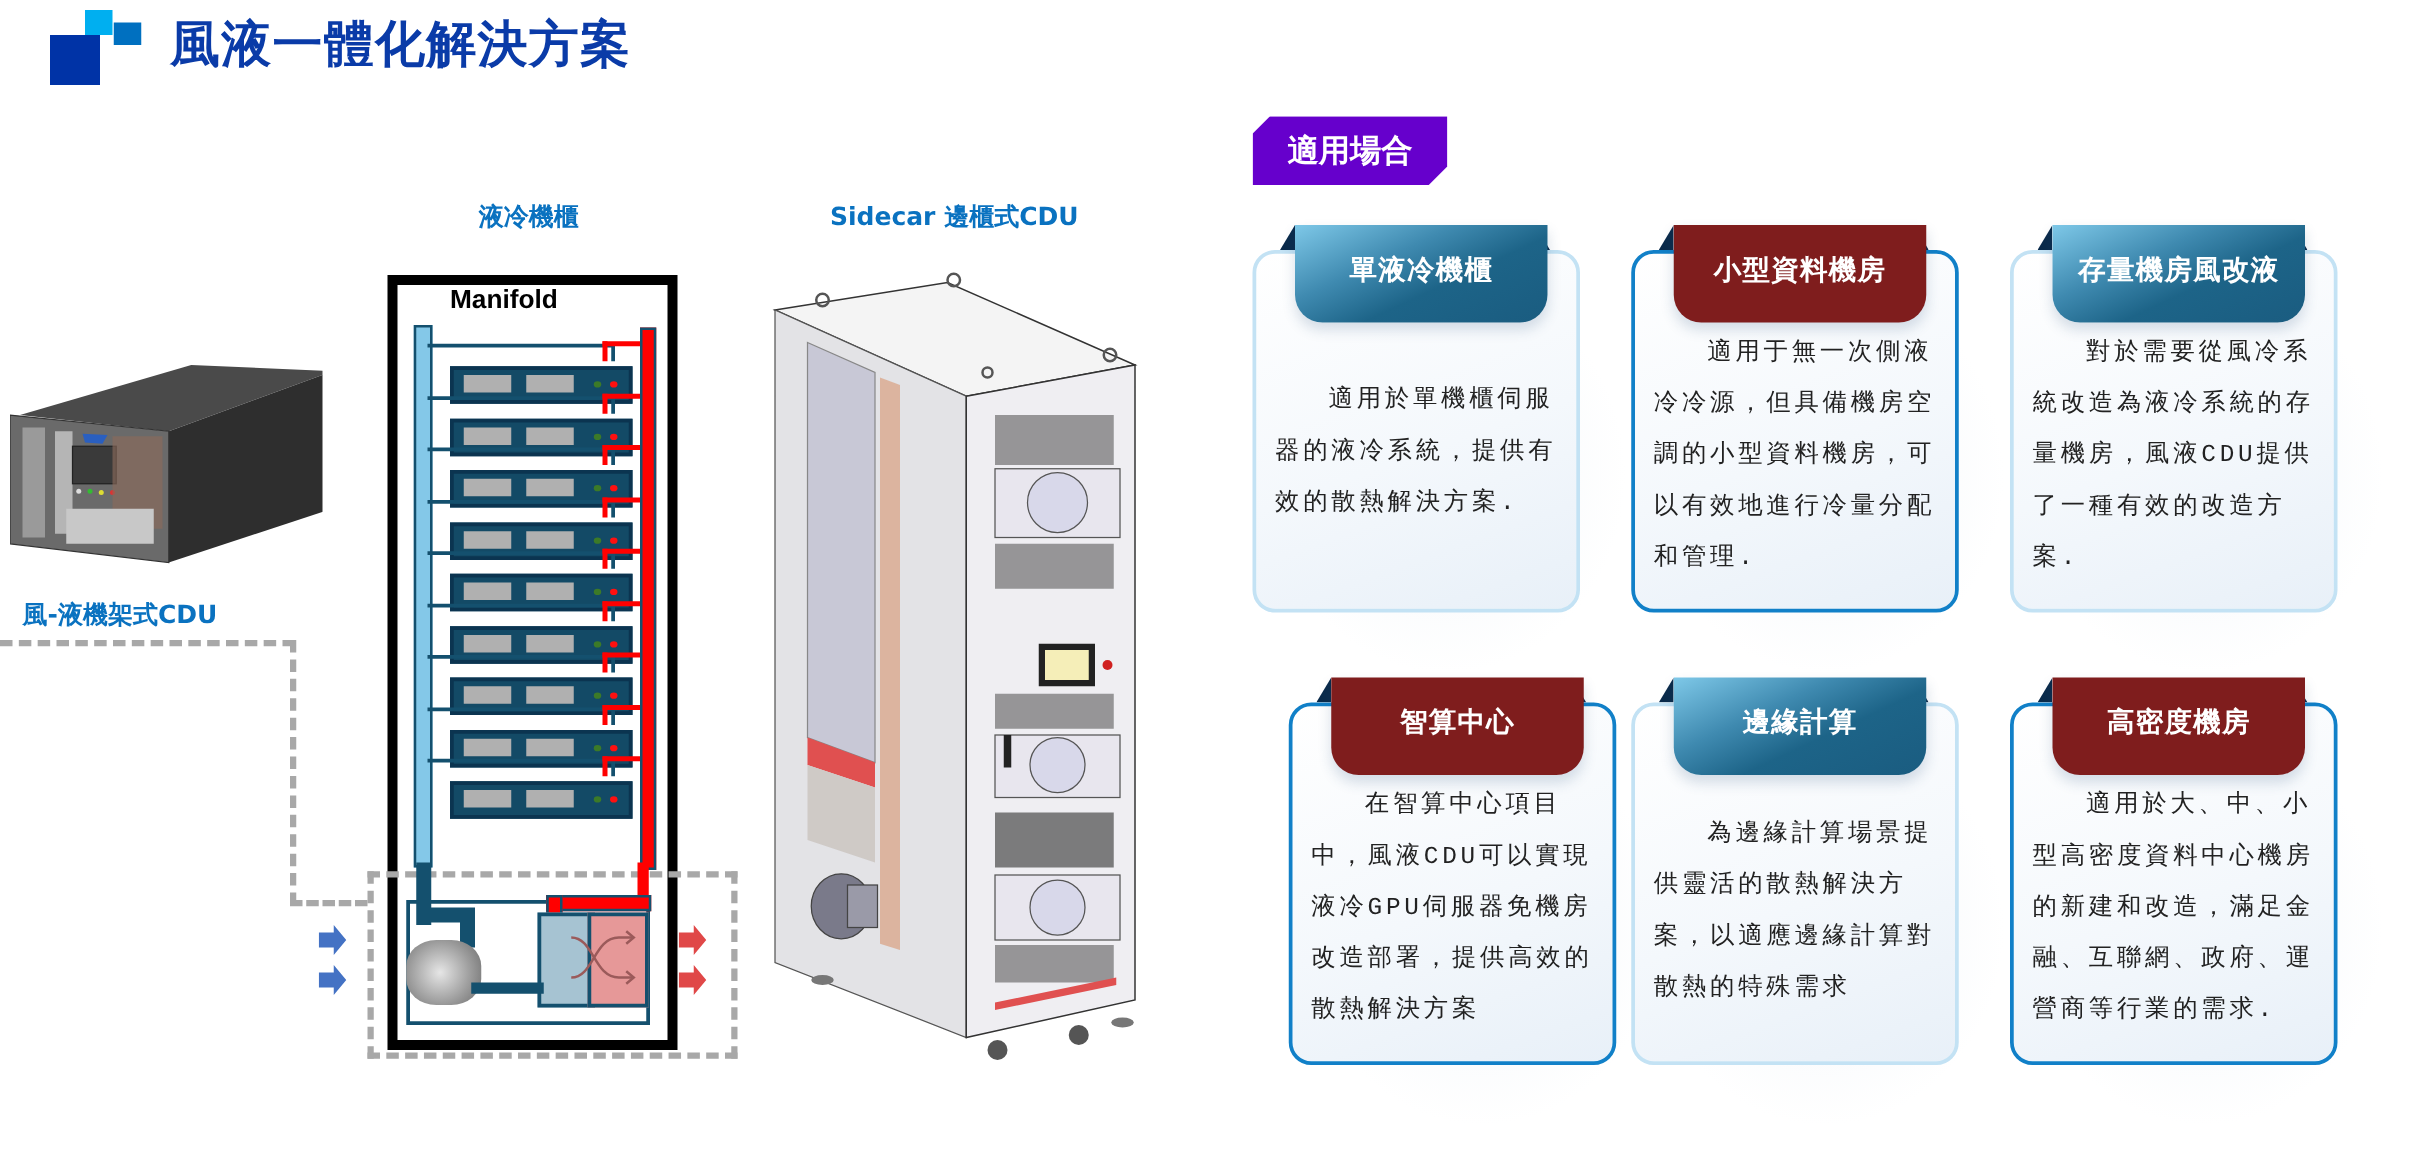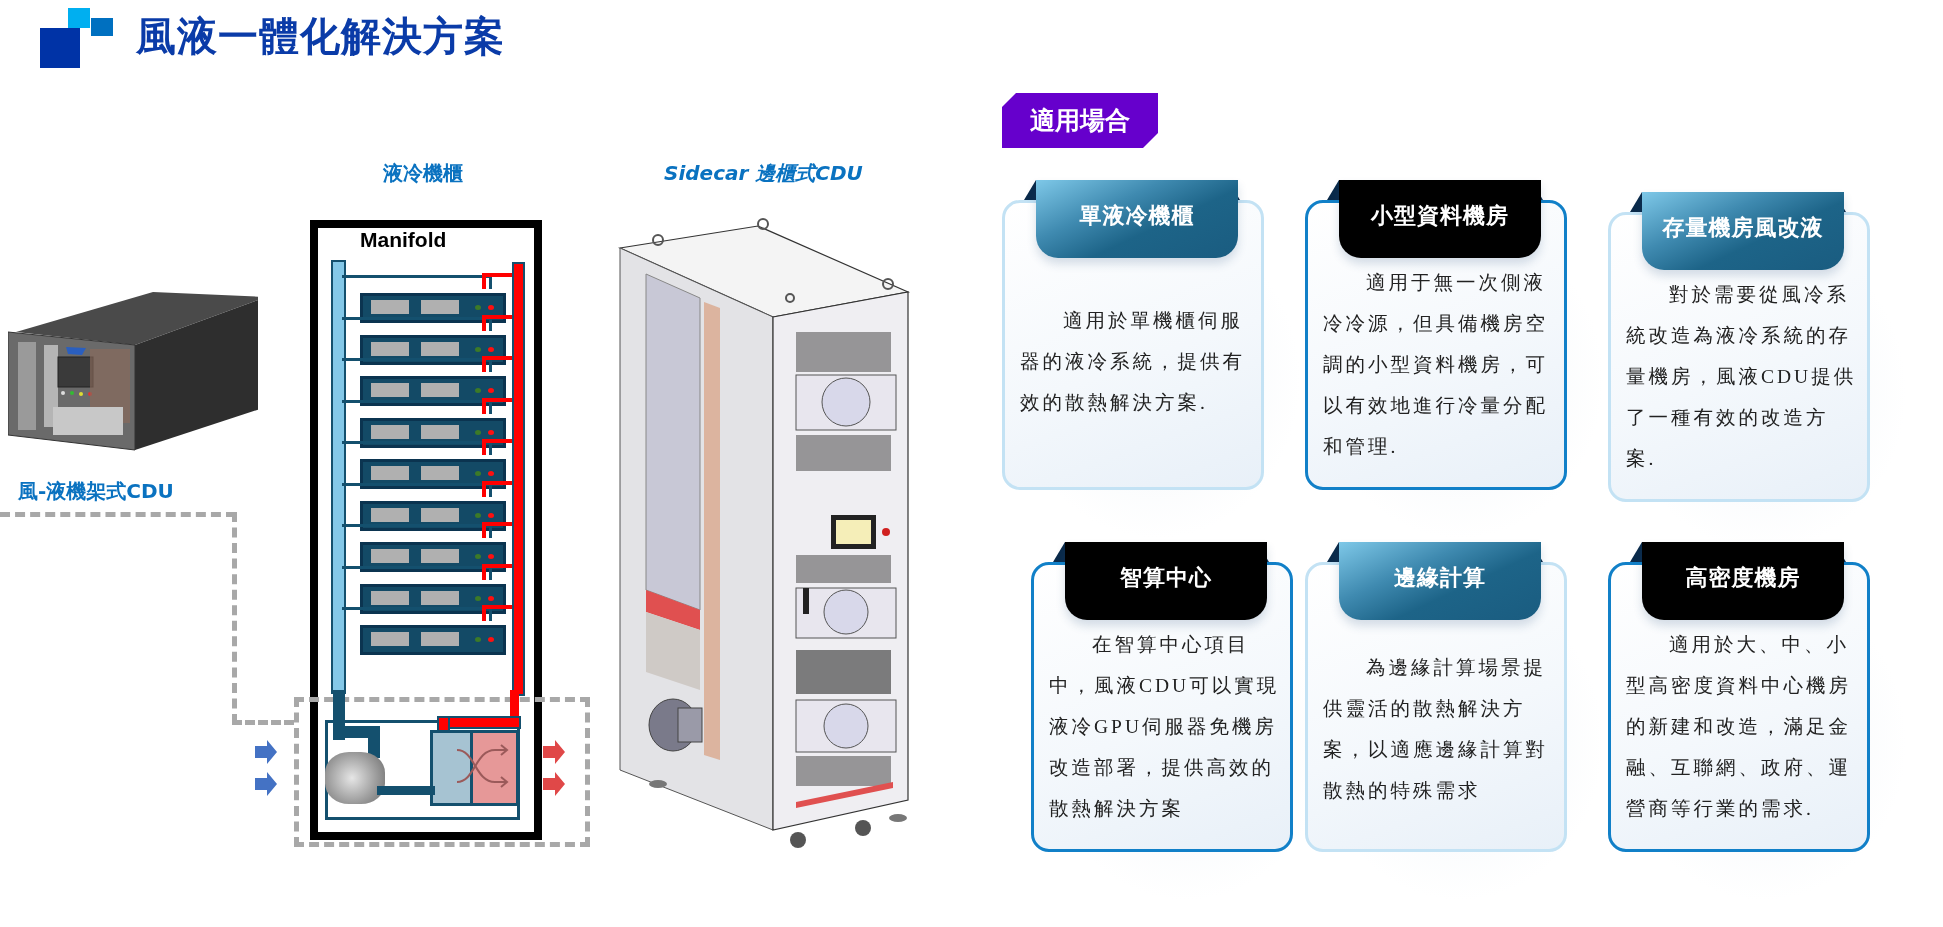--- a/index.html
+++ b/index.html
@@ -29,23 +29,23 @@
               background:linear-gradient(160deg,#ffffff 0%,#f4f8fc 55%,#e8f0f8 100%); box-sizing:border-box; }
   .card-box.light { border:3px solid #c3e2f4; }
   .card-box.dark { border:3px solid #1180c8; }
   .ribbon-ear { position:absolute; top:0; width:12px; height:20px; background:#0a2a4a; }
   .ribbon-ear.l { left:22px; clip-path:polygon(100% 0, 100% 100%, 0 100%); }
   .ribbon-ear.r { left:226px; clip-path:polygon(0 0, 100% 100%, 0 100%); }
   .ribbon { position:absolute; left:34px; top:0; width:202px; height:78px; border-radius:0 0 22px 22px;
             color:#fff; font-weight:bold; font-size:22px; display:flex; align-items:center; justify-content:center;
             padding-bottom:6px; box-sizing:border-box; box-shadow:0 6px 10px rgba(40,80,120,0.18); letter-spacing:1px; }
   .ribbon.teal { background:linear-gradient(155deg,#7ec8e8 0%,#3f8ab0 35%,#1d6488 60%,#1a5c80 100%);text-align:center; }
-  .ribbon.blue { background:#000000; }
+  .ribbon.blue { background:#7f1d1d; }
   .card-text { position:absolute; left:18px; width:232px; font-size:19.5px; line-height:41px; color:#222;
-               letter-spacing:3px; text-indent:2.2em; font-family:Liberation Serif, serif; }
+               letter-spacing:3px; text-indent:2.2em; font-family:Liberation Mono, monospace; }
 
   
   .rack-frame { left:310px; top:220px; width:232px; height:620px; border:8px solid #000; box-sizing:border-box; background:#fff; }
   .manifold-label { left:360px; top:228px; font-size:21px; font-weight:bold; color:#000; font-family:"Liberation Sans",sans-serif; }
   .pipe-cold { left:331px; top:260px; width:11px; height:430px; background:#84c8e8; border:2px solid #14506e; }
   .pipe-hot { left:512px; top:262px; width:9px; height:430px; background:#ff0000; border:2px solid #14506e; }
   .server { position:absolute; left:360px; width:140px; height:24px; background:#134a66; border:3px solid #0b3450; box-sizing:content-box; }
   .server .slot { position:absolute; top:4px; width:38px; height:14px; background:#b0b0b0; }
   .server .s1 { left:8px; } .server .s2 { left:58px; }
   .server .gdot { position:absolute; left:112px; top:9px; width:6px; height:5px; border-radius:50%; background:#3c7a28; }
@@ -202,21 +202,21 @@
   <polyline points="46,35 52,40 46,45" stroke="#9b5a5a" stroke-width="2" fill="none"></polyline>
 </svg>
 <div class="abs pump"></div>
 <div class="abs" style="left:377px; top:786px; width:58px; height:9px; background:#14506e;"></div>
 
 <svg class="abs" style="left:543px; top:740px;" width="28" height="70">
   <polygon points="0,6 12,6 12,0 22,12 12,24 12,18 0,18" fill="#e04848"></polygon>
   <polygon points="0,38 12,38 12,32 22,44 12,56 12,50 0,50" fill="#e04848"></polygon>
 </svg>
 
-<div class="abs label-blue" style="left:664px; top:160px;font-style:italic;">Sidecar 邊櫃式CDU</div>
+<div class="abs label-blue" style="left:664px; top:160px;">Sidecar 邊櫃式CDU</div>
 <div class="abs sidecar">
   <svg width="300" height="640" viewBox="0 0 300 640">
 
     <polygon points="2,38 140,16 290,82 155,107" fill="#f4f4f4" stroke="#333" stroke-width="1.2"></polygon>
     <circle cx="40" cy="30" r="5" fill="none" stroke="#555" stroke-width="2"></circle>
     <circle cx="145" cy="14" r="5" fill="none" stroke="#555" stroke-width="2"></circle>
     <circle cx="270" cy="74" r="5" fill="none" stroke="#555" stroke-width="2"></circle>
     <circle cx="172" cy="88" r="4" fill="none" stroke="#555" stroke-width="2"></circle>
 
     <polygon points="2,38 155,107 155,620 2,560" fill="#e3e3e6" stroke="#555" stroke-width="1"></polygon>
@@ -264,21 +264,21 @@
       <div class="card-text" style="top: 120px;">適用於單機櫃伺服器的液冷系統，提供有效的散熱解決方案.</div>
     </div>
     <div class="card-wrap" style="left: 1305px; top: 180px;">
       <div class="card-shadow"></div>
       <div class="card-box dark"></div>
       <div class="ribbon-ear l"></div>
       <div class="ribbon-ear r"></div>
       <div class="ribbon blue">小型資料機房</div>
       <div class="card-text" style="top: 82px;">適用于無一次側液冷冷源，但具備機房空調的小型資料機房，可以有效地進行冷量分配和管理.</div>
     </div>
-    <div class="card-wrap" style="left: 1608px; top: 180px; margin-top: 12px;">
+    <div class="card-wrap" style="left: 1608px; top: 180px;">
       <div class="card-shadow"></div>
       <div class="card-box light"></div>
       <div class="ribbon-ear l"></div>
       <div class="ribbon-ear r"></div>
       <div class="ribbon teal">存量機房風改液</div>
       <div class="card-text" style="top: 82px;">對於需要從風冷系統改造為液冷系統的存量機房，風液CDU提供了一種有效的改造方案.</div>
     </div>
     <div class="card-wrap" style="left: 1031px; top: 542px;">
       <div class="card-shadow"></div>
       <div class="card-box dark"></div>

